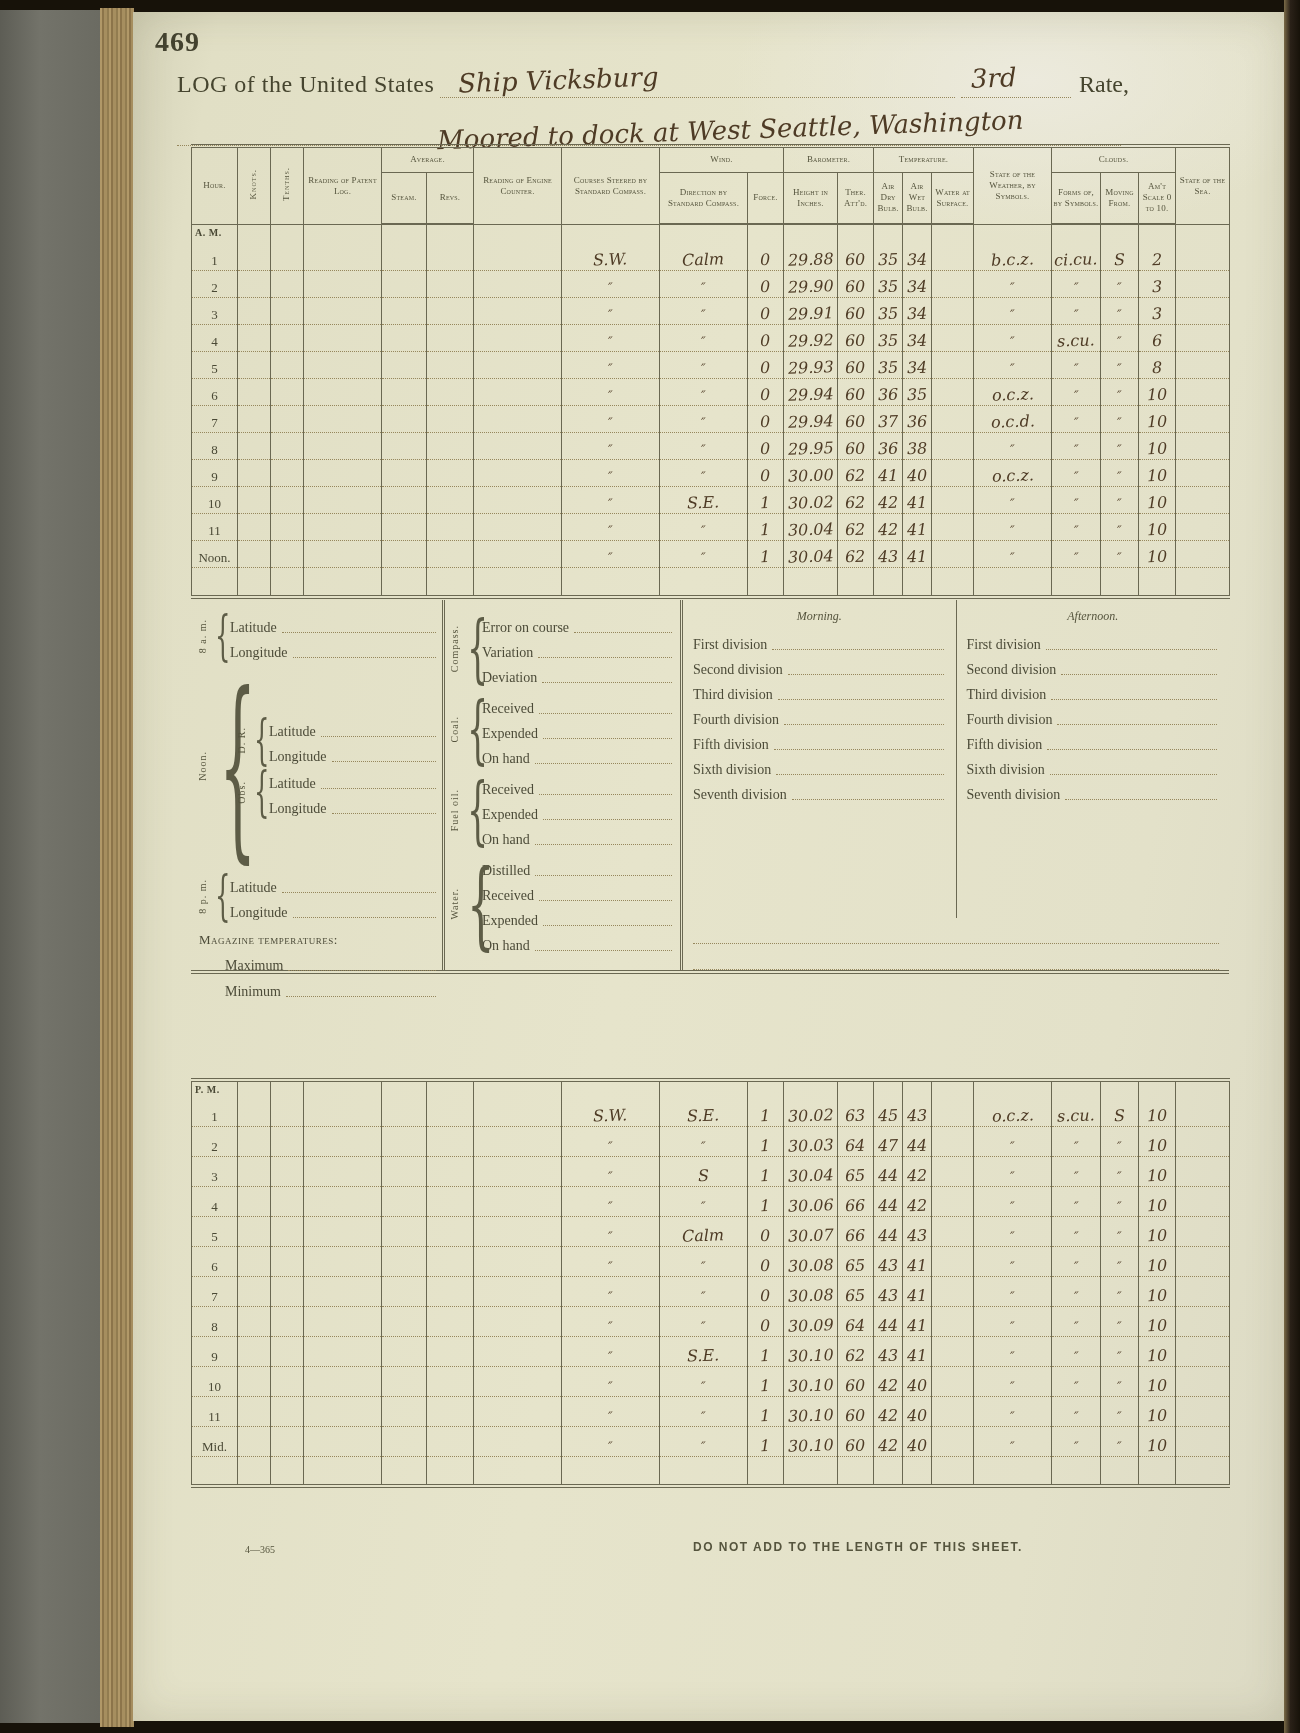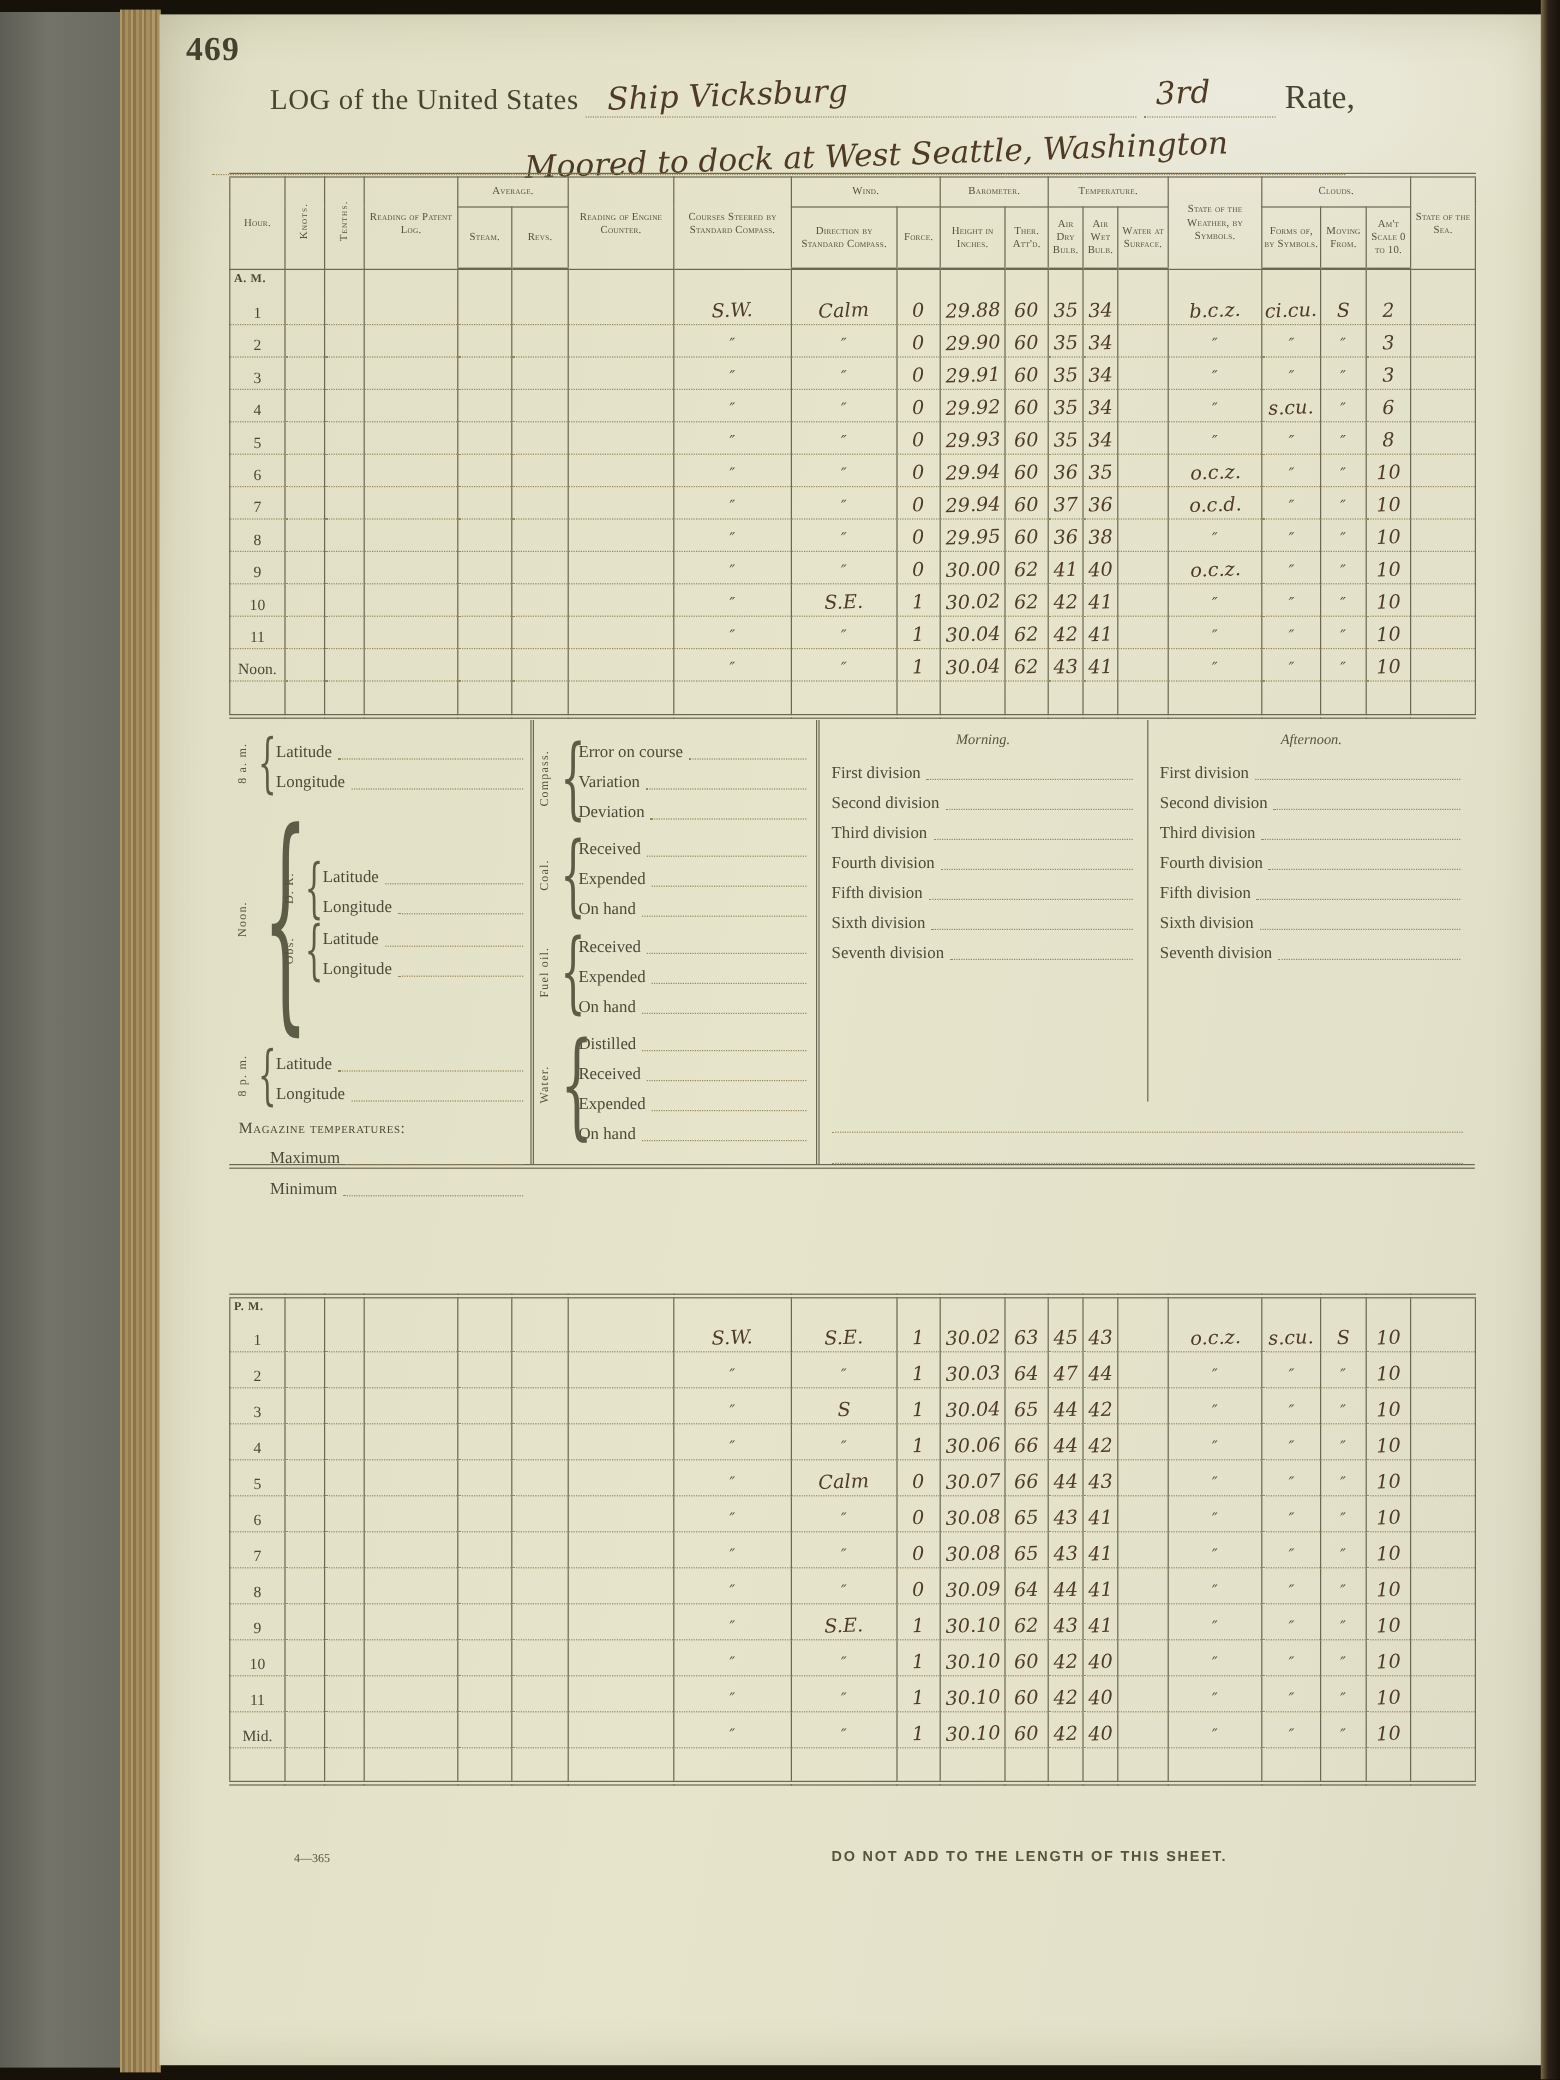--- a/index.html
+++ b/index.html
@@ -22,26 +22,26 @@
     background:linear-gradient(90deg,#7a6a47,#2a2118 40%,#171209);}
   .page{position:absolute;left:133px;top:12px;width:1152px;height:1709px;
     background:
       radial-gradient(ellipse 500px 260px at 78% 4%, #eceadd 0%, rgba(236,234,221,0) 60%),
       linear-gradient(100deg,#d5d3b9 0%,#e1dfc5 6%,#e6e4cb 45%,#e3e1c9 80%,#dcdac4 100%);
     box-shadow:inset 0 0 40px rgba(90,85,50,.18);}
   
   .page-number{position:absolute;left:22px;top:14px;font-size:28px;font-weight:bold;
     letter-spacing:1px;color:#43422f;}
   .header-line1{position:absolute;left:44px;top:50px;width:952px;display:flex;align-items:flex-end;}
-  .log-title{font-size:24px;letter-spacing:.5px;white-space:nowrap;color:#46452f;margin-left:48px;}
+  .log-title{font-size:24px;letter-spacing:.5px;white-space:nowrap;color:#46452f;}
   .entry-slot{flex:1 1 auto;border-bottom:1px dotted var(--dot);margin:0 6px;position:relative;height:36px;}
   .entry-slot .hw-big{position:absolute;left:18px;bottom:2px;}
   .rate-slot{width:110px;border-bottom:1px dotted var(--dot);position:relative;height:36px;margin-right:8px;}
   .rate-slot .hw-big{position:absolute;left:10px;bottom:4px;}
-  .rate-label{font-size:28px;white-space:nowrap;color:#46452f;}
+  .rate-label{font-size:24px;white-space:nowrap;color:#46452f;}
   .header-line2{position:absolute;left:44px;top:96px;width:944px;height:38px;
     border-bottom:1px dotted var(--dot);}
   .header-line2 .hw-big{position:absolute;left:260px;bottom:0;}
   .hw{font-style:italic;color:var(--hand);font-family:"DejaVu Serif",serif;}
   .hw-big{font-style:italic;color:var(--hand);font-family:"DejaVu Serif",serif;
     font-size:26px;transform:rotate(-2deg);display:inline-block;white-space:nowrap;}
   
   table.log{position:absolute;left:58px;border-collapse:collapse;table-layout:fixed;
     width:1038px;background:transparent;}
   table.log.am{top:132px;border:1px solid var(--line);border-top:4px double var(--line);border-bottom:4px double var(--line);}

